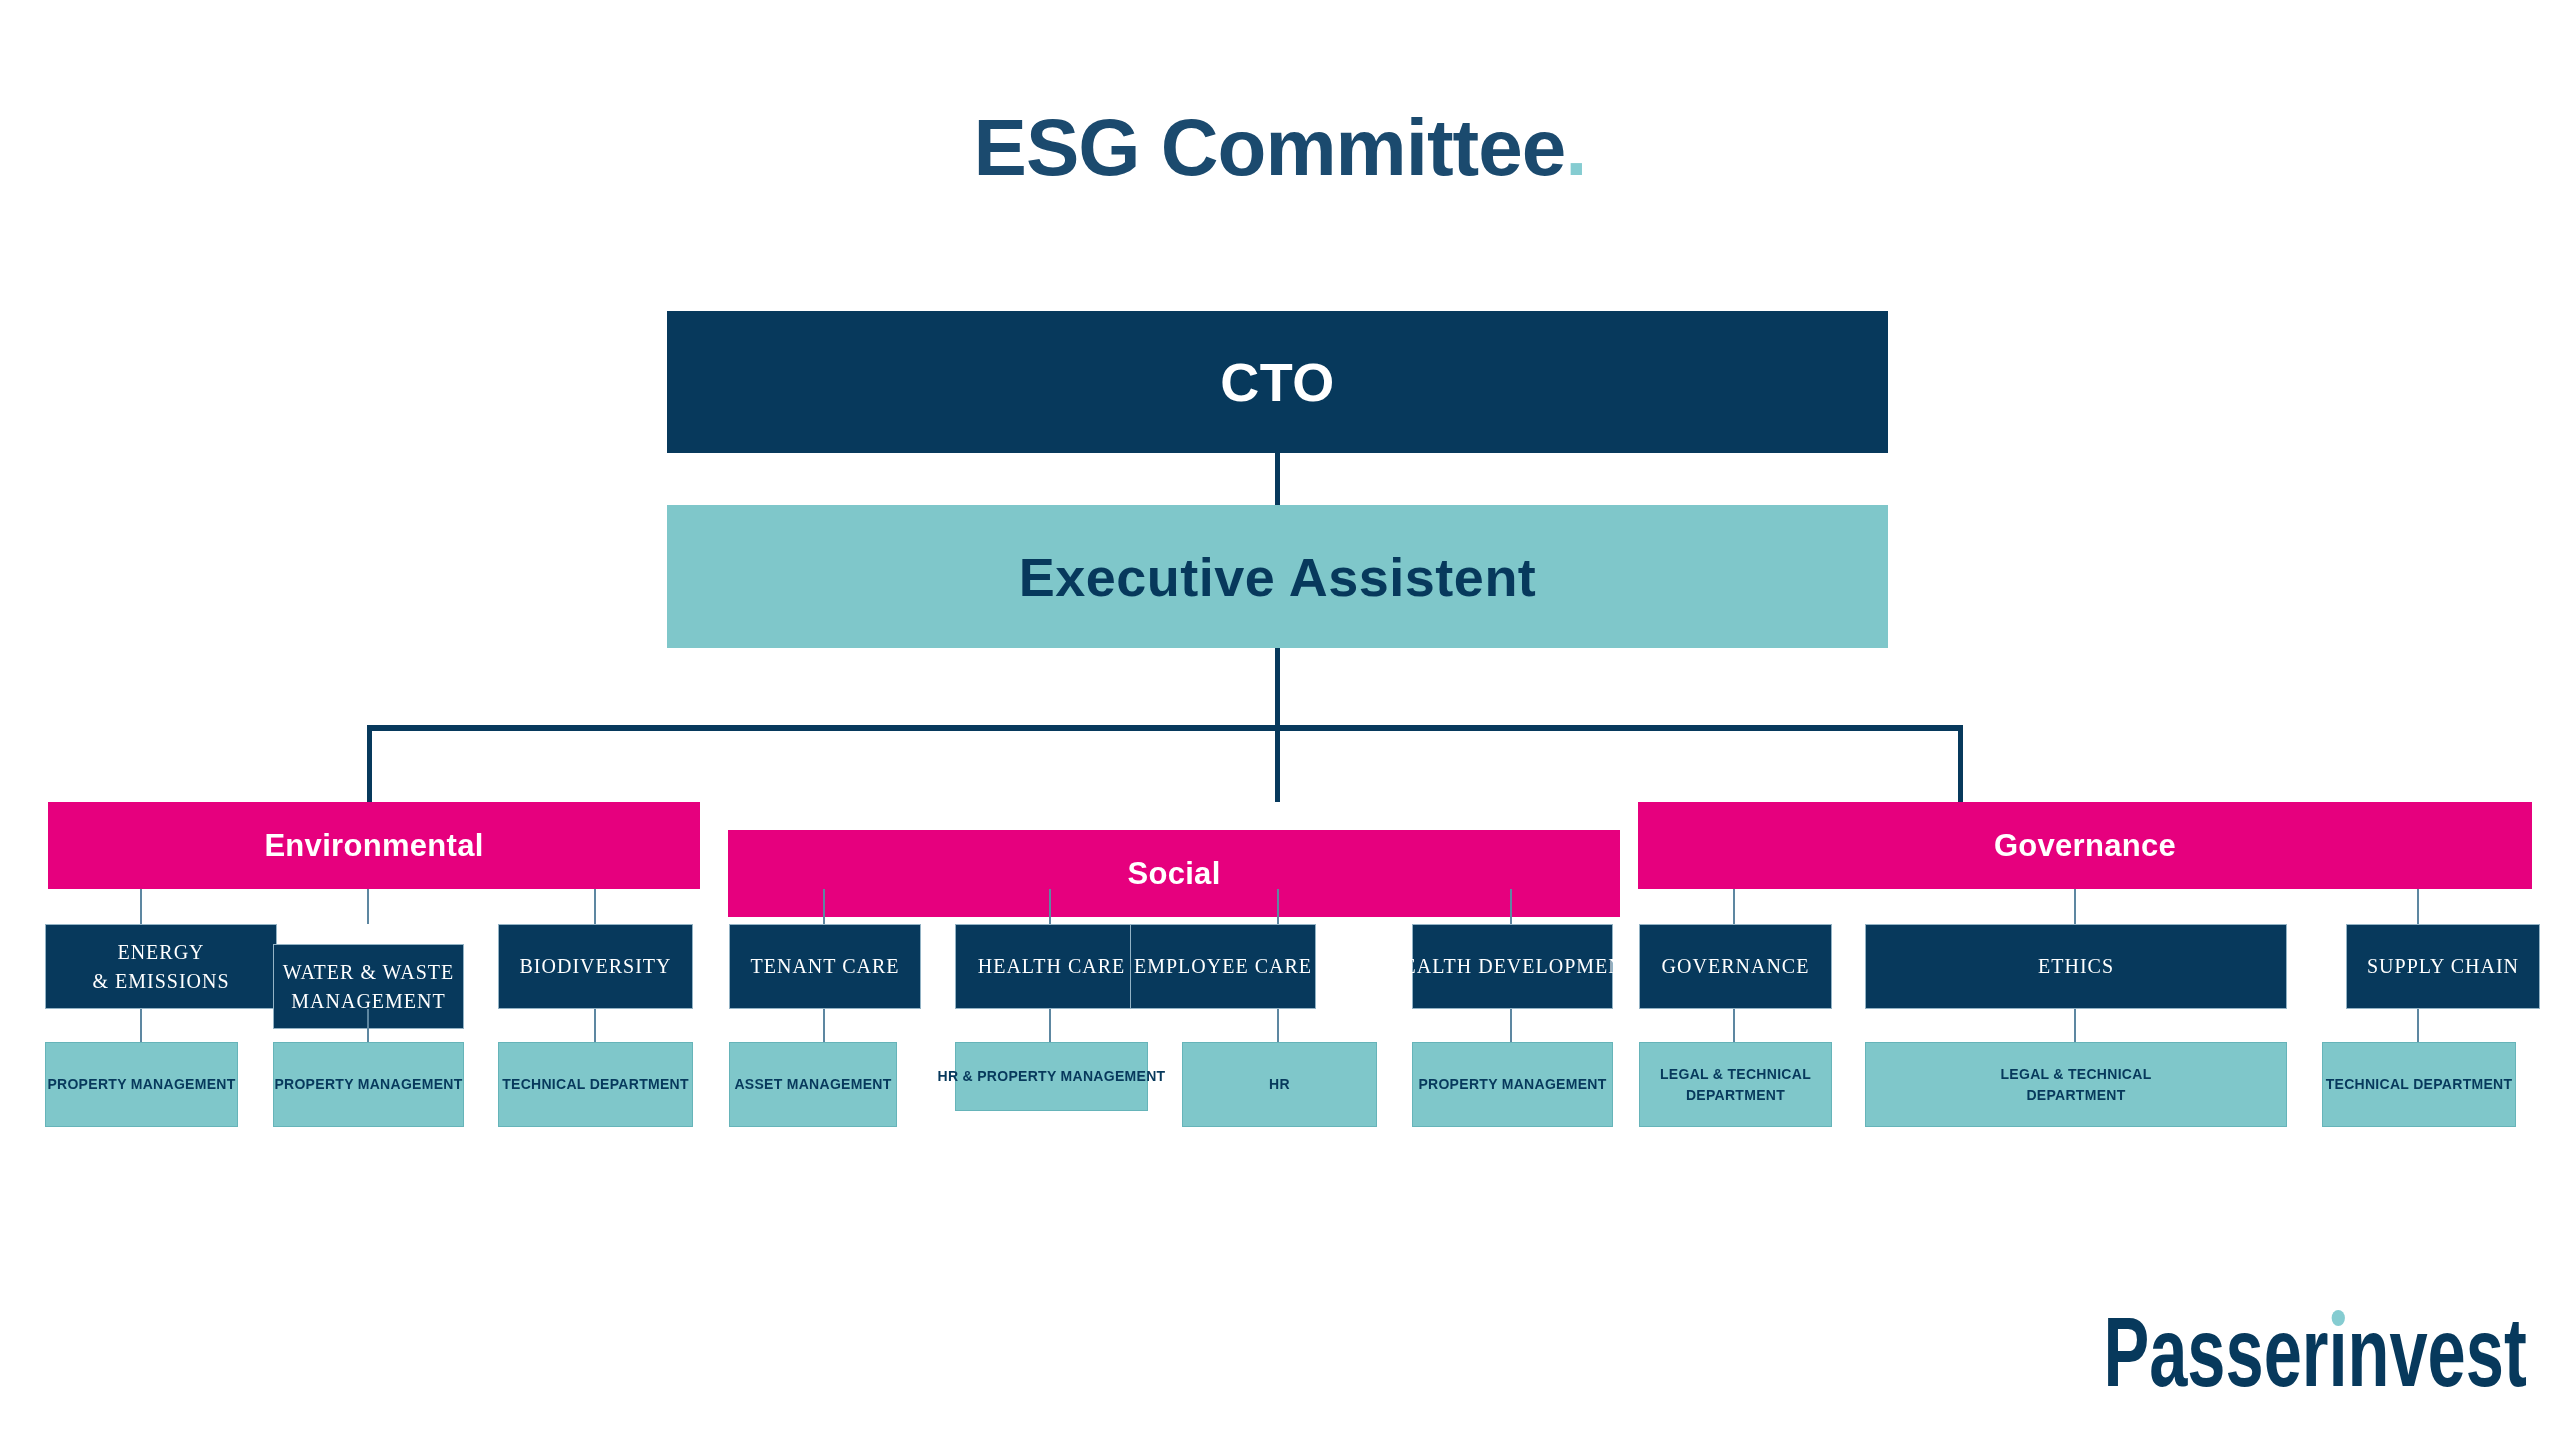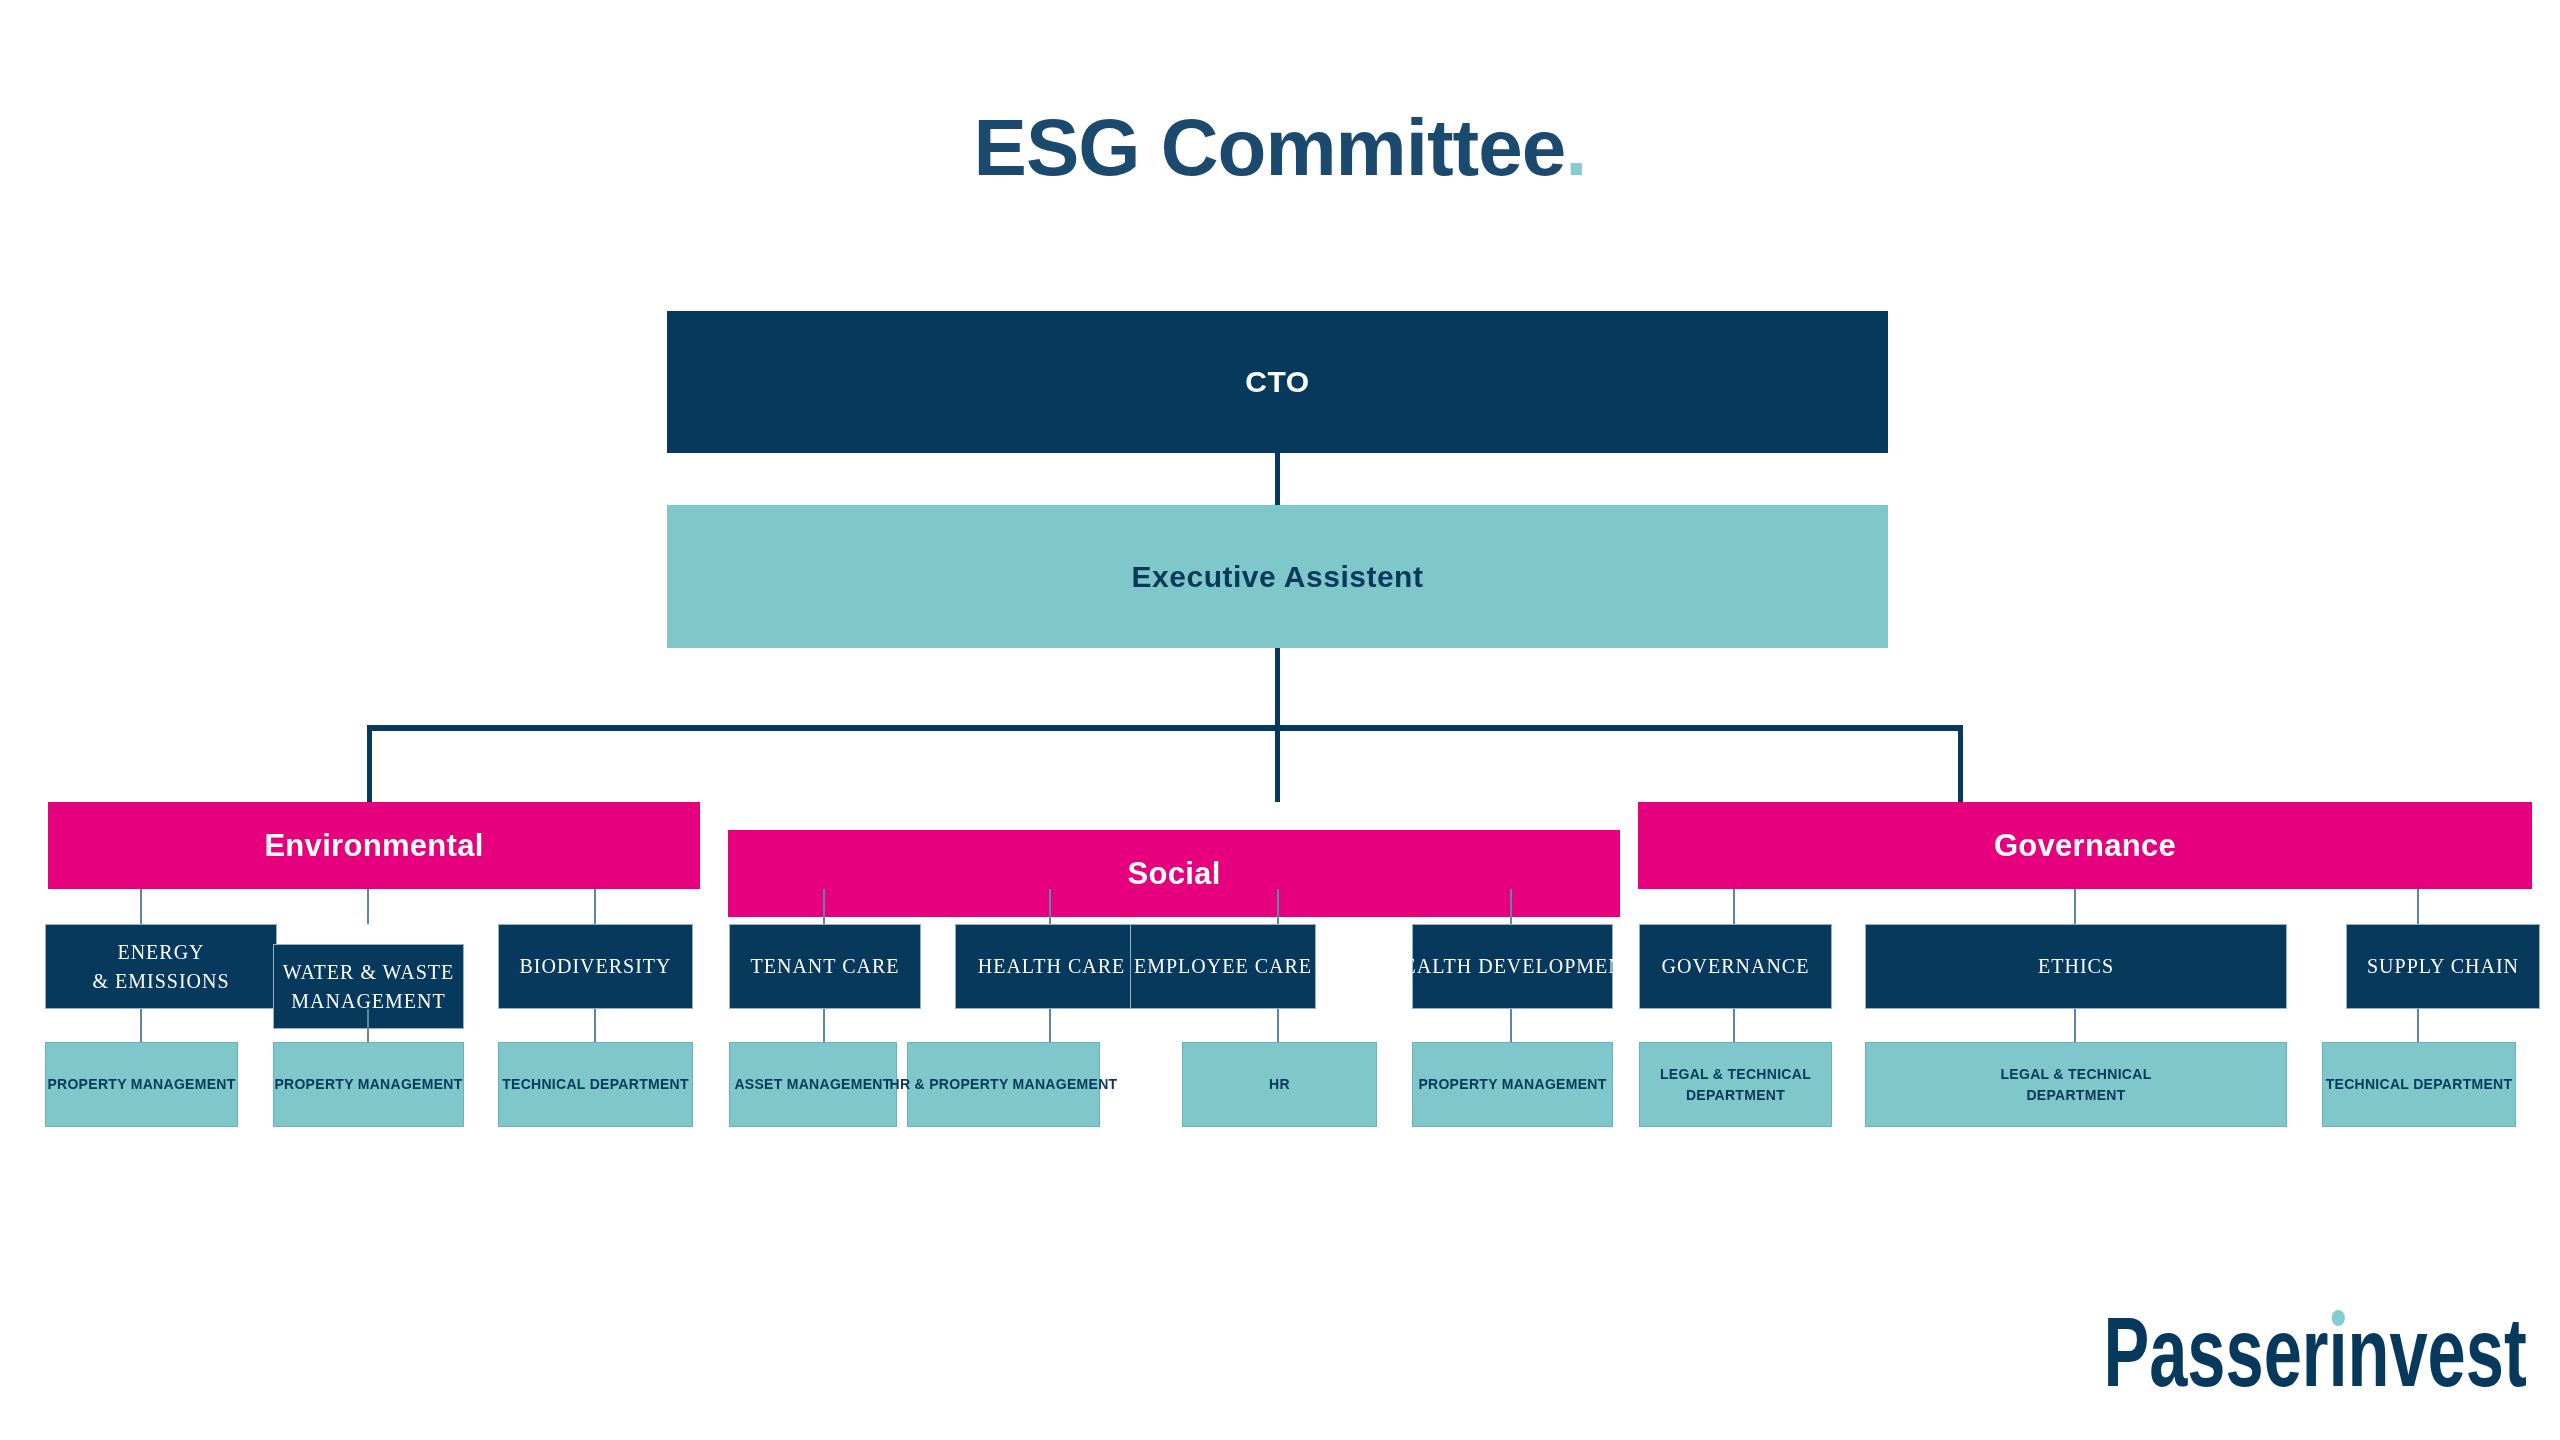--- a/index.html
+++ b/index.html
@@ -20,21 +20,21 @@
     font-size:80px;font-weight:bold;line-height:1;color:var(--titleNavy);letter-spacing:-1px;
   }
   .title .dot{color:var(--tealAccent);}
   .node{
     position:absolute;display:flex;align-items:center;justify-content:center;
     text-align:center;box-sizing:border-box;
   }
   .navy-box{background:var(--navy);}
   .teal-box{background:var(--teal);}
   .pink-box{background:var(--pink);}
-  .lv0-label{font-size:30px;font-weight:bold;letter-spacing:0.5px;}
+  .lv0-label{font-size:54px;font-weight:bold;letter-spacing:0.5px;}
   .white-text{color:#ffffff;}
   .navy-text{color:var(--navy);}
   .pillar-label{font-size:31px;font-weight:bold;color:#ffffff;letter-spacing:0.3px;}
   .dept{border:1px solid #93b3c5;}
   .dept-label{
     font-family:"Liberation Serif",serif;font-weight:400;font-size:20px;color:#ffffff;
     letter-spacing:1px;line-height:1.45;white-space:pre;
   }
   .team{border:1px solid #66b4b9;}
   .team-label{
@@ -145,21 +145,21 @@
   </div>
   <div class="node teal-box team" style="left:273px;top:1042px;width:191px;height:85px;">
     <span class="team-label">PROPERTY MANAGEMENT</span>
   </div>
   <div class="node teal-box team" style="left:498px;top:1042px;width:195px;height:85px;">
     <span class="team-label">TECHNICAL DEPARTMENT</span>
   </div>
   <div class="node teal-box team" style="left:729px;top:1042px;width:168px;height:85px;">
     <span class="team-label">ASSET MANAGEMENT</span>
   </div>
-  <div class="node teal-box team" style="left:907px;top:1042px;width:193px;height:85px;">
+  <div class="node teal-box team" style="left:955px;top:1042px;width:193px;height:69px;">
     <span class="team-label">HR &amp; PROPERTY MANAGEMENT</span>
   </div>
   <div class="node teal-box team" style="left:1182px;top:1042px;width:195px;height:85px;">
     <span class="team-label">HR</span>
   </div>
   <div class="node teal-box team" style="left:1412px;top:1042px;width:201px;height:85px;">
     <span class="team-label">PROPERTY MANAGEMENT</span>
   </div>
   <div class="node teal-box team" style="left:1639px;top:1042px;width:193px;height:85px;">
     <span class="team-label">LEGAL &amp; TECHNICAL

